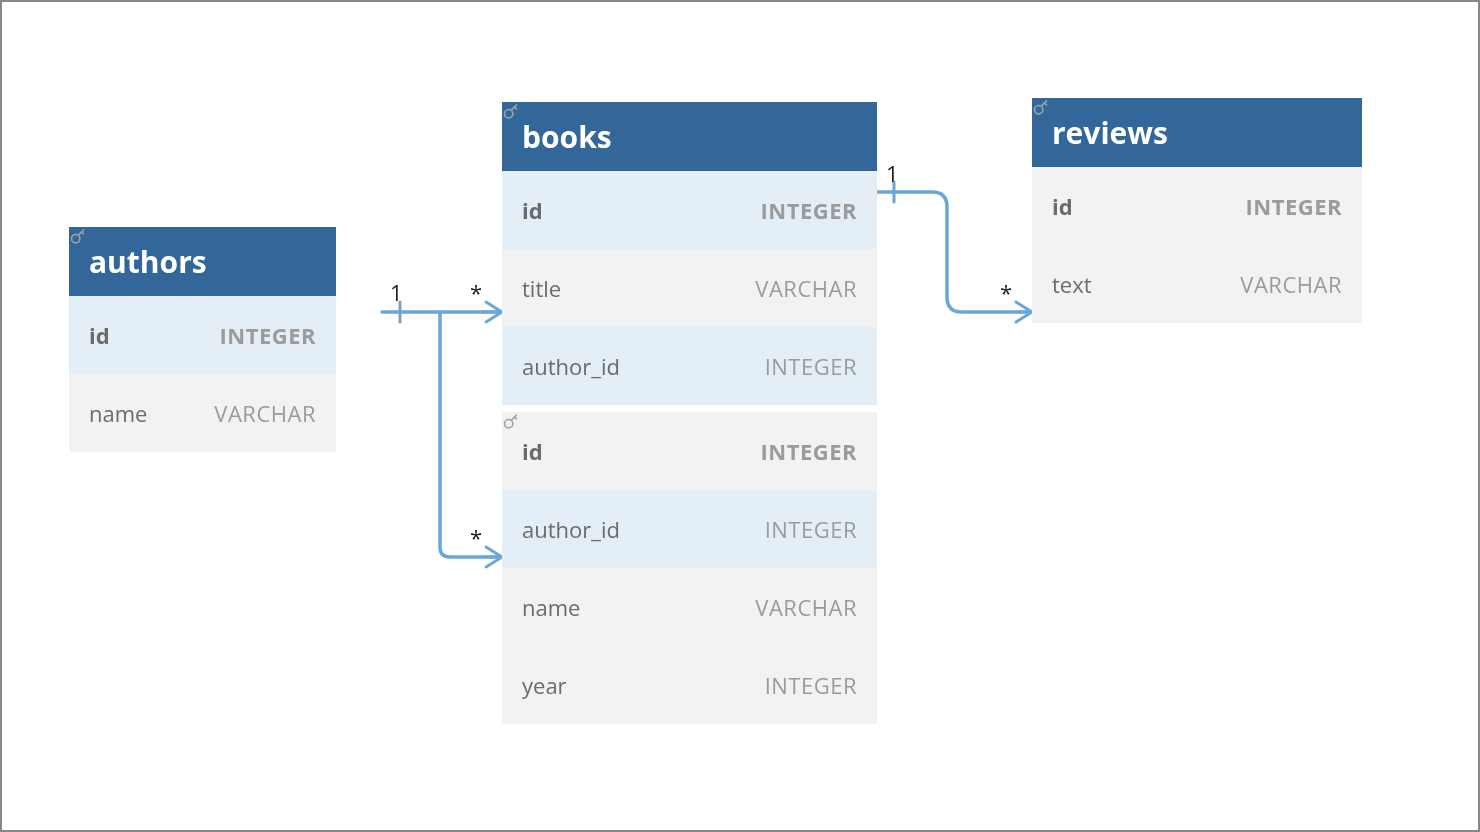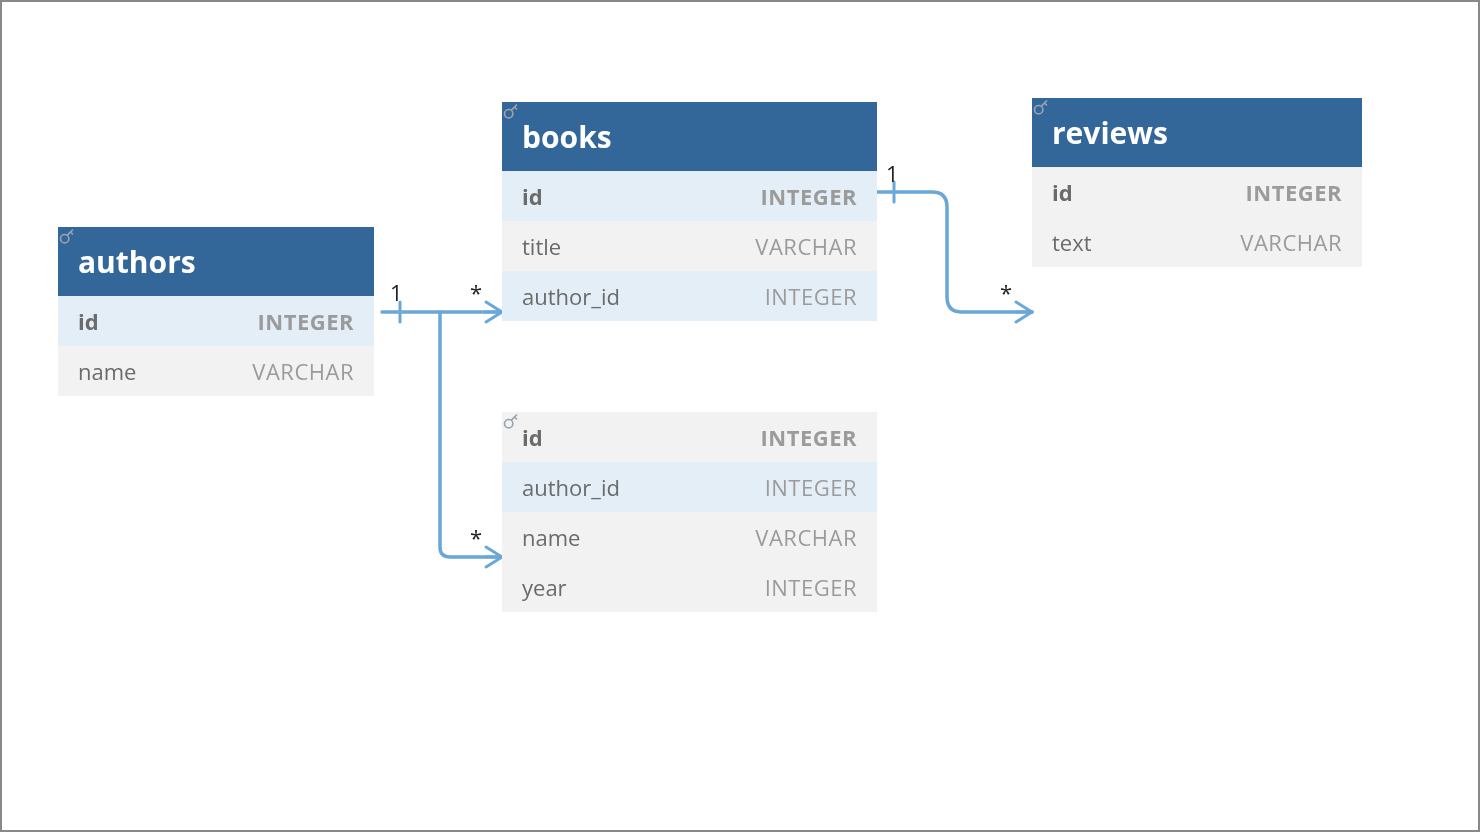--- a/index.html
+++ b/index.html
@@ -1,20 +1,20 @@
 <!DOCTYPE html>
 <html><head>
 <meta charset="utf-8">
 <style>
   html,body{margin:0;padding:0;background:#fff;font-family:"Open Sans","Segoe UI",Arial,sans-serif;}
   .frame{box-sizing:border-box;width:1480px;height:832px;border:2px solid #888;position:relative;overflow:hidden;}
   svg{position:absolute;left:0;top:0;}
   .table{position:absolute;box-shadow:none;}
   .thead{background:#336699;color:#fff;font-weight:700;font-size:30px;padding:14px 20px;}
-  .row{display:flex;justify-content:space-between;align-items:center;padding:10px 20px;font-size:22px;gap:48px;}
+  .row{display:flex;justify-content:space-between;align-items:center;padding:24px 20px;font-size:22px;gap:48px;}
   .row-odd{background:#f2f2f2;}
   .row-even{background:#e4eef6;}
   .col-name{color:#6b6b6b;}
   .col-type{color:#9b9b9b;font-weight:600;letter-spacing:0.5px;}
   .pk .col-name{font-weight:700;color:#6b6b6b;}
   .pk .col-type{font-weight:700;}
   .key-icon{display:inline-block;margin-left:6px;vertical-align:-2px;}
   .card-label{position:absolute;font-size:22px;color:#222;}
 </style>
 </head>
@@ -47,21 +47,21 @@
     <use href="#tick" x="892" y="190"></use>
     <use href="#crow" x="1030" y="310"></use>
   </svg>
 
   <div class="card-label" style="left:388px;top:275px">1</div>
   <div class="card-label" style="left:468px;top:275px">*</div>
   <div class="card-label" style="left:468px;top:520px">*</div>
   <div class="card-label" style="left:884px;top:156px">1</div>
   <div class="card-label" style="left:998px;top:275px">*</div>
 
-  <div class="table" style="left:56px;top:225px;width:316px">
+  <div class="table" style="left:67px;top:225px;width:267px">
     <div class="thead">authors</div>
     <div class="row row-even pk">
       <span class="col-name"><span>id</span><span class="key-icon"><svg width="20" height="20" viewBox="0 0 24 24" fill="none" stroke="#9aa4ad" stroke-width="2">
               <circle cx="8" cy="14" r="5"></circle>
               <path d="M11 10 L18 3 M15 6 L18 9"></path>
             </svg></span></span>
       <span class="col-type">INTEGER</span>
     </div>
     <div class="row row-odd">
       <span class="col-name">name</span>

